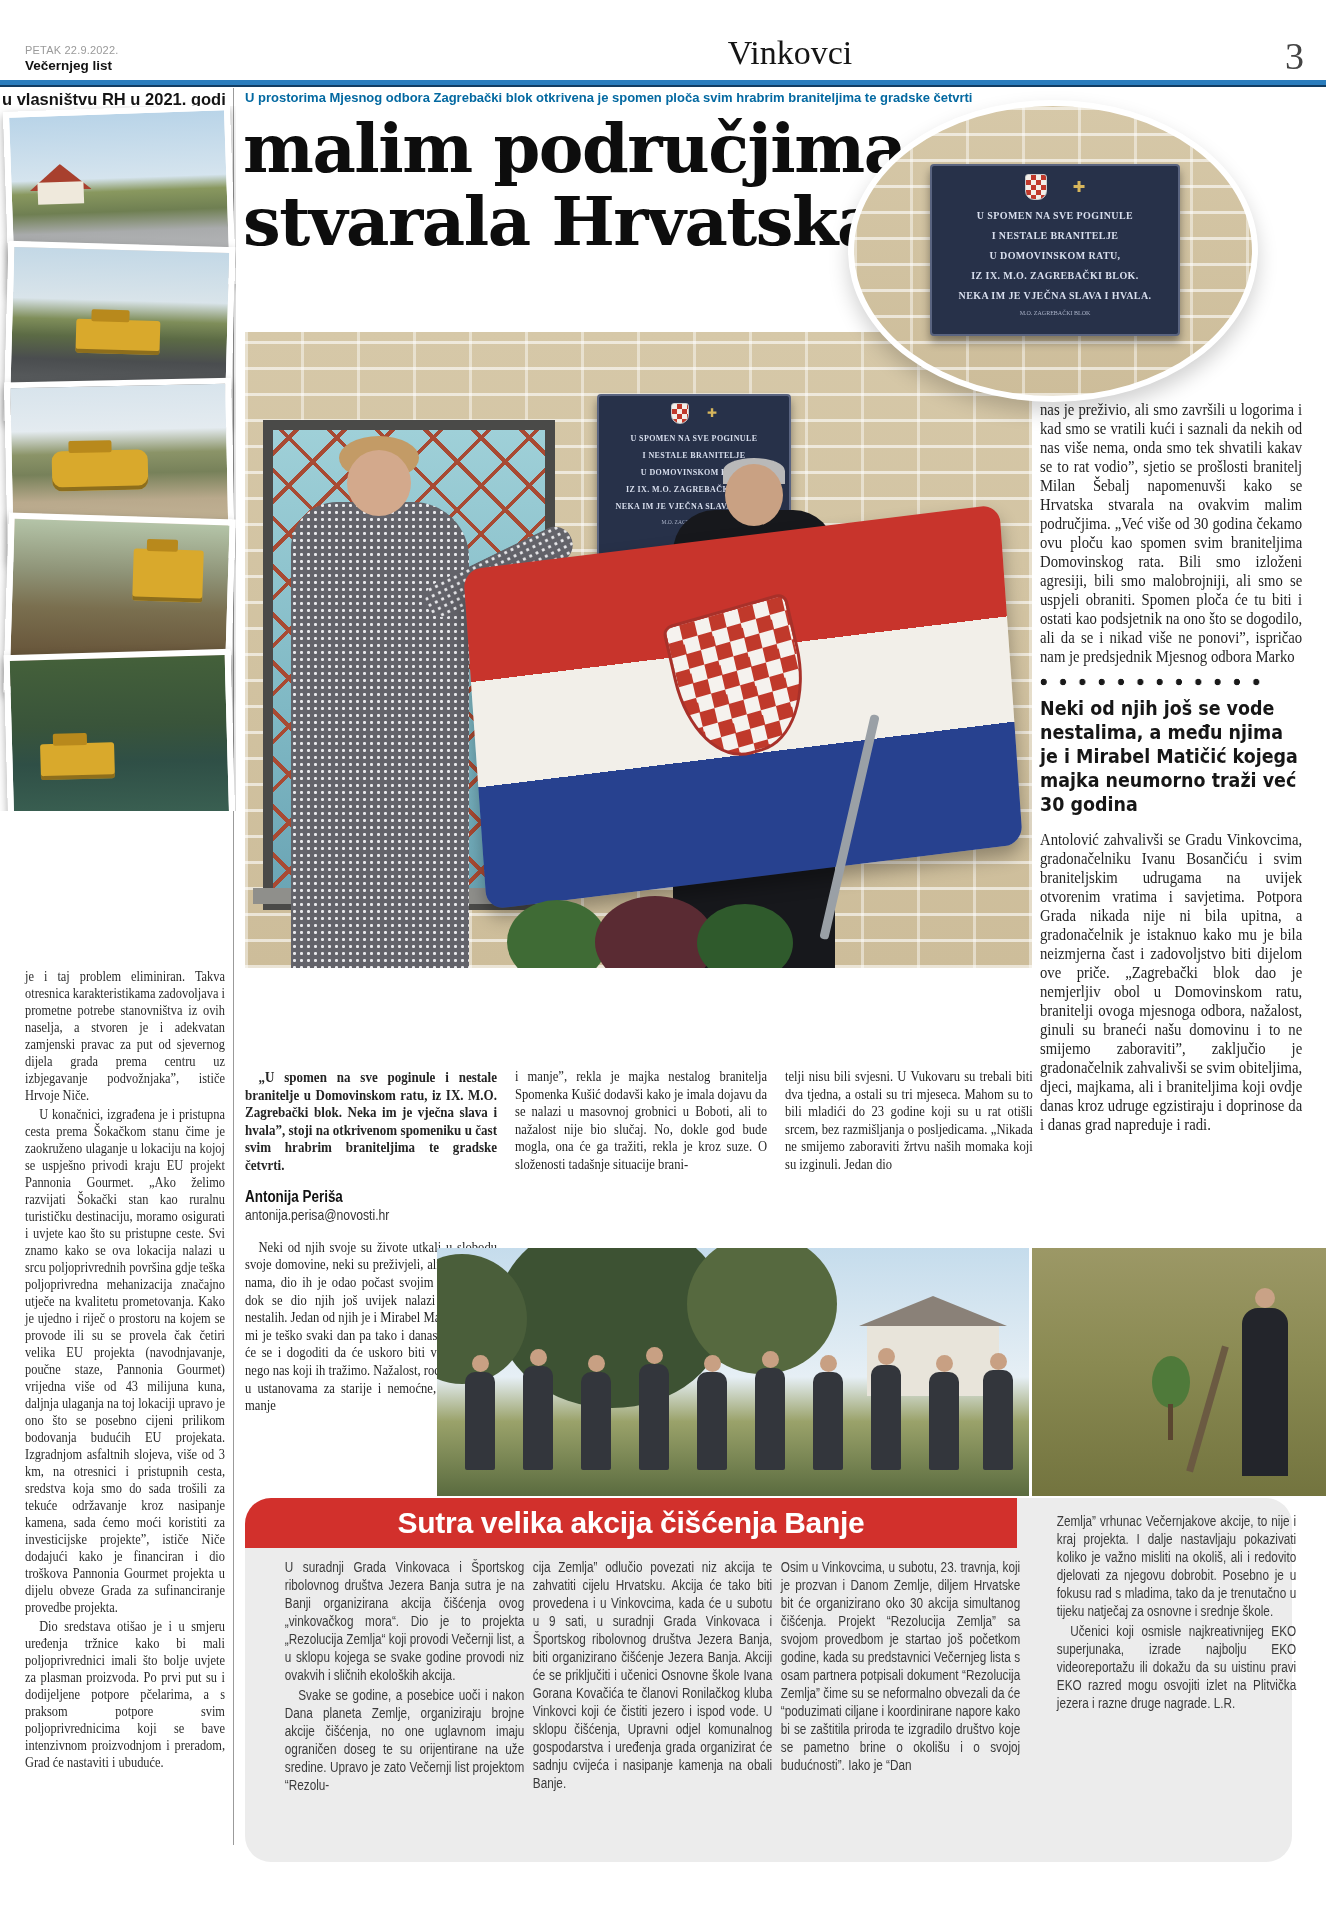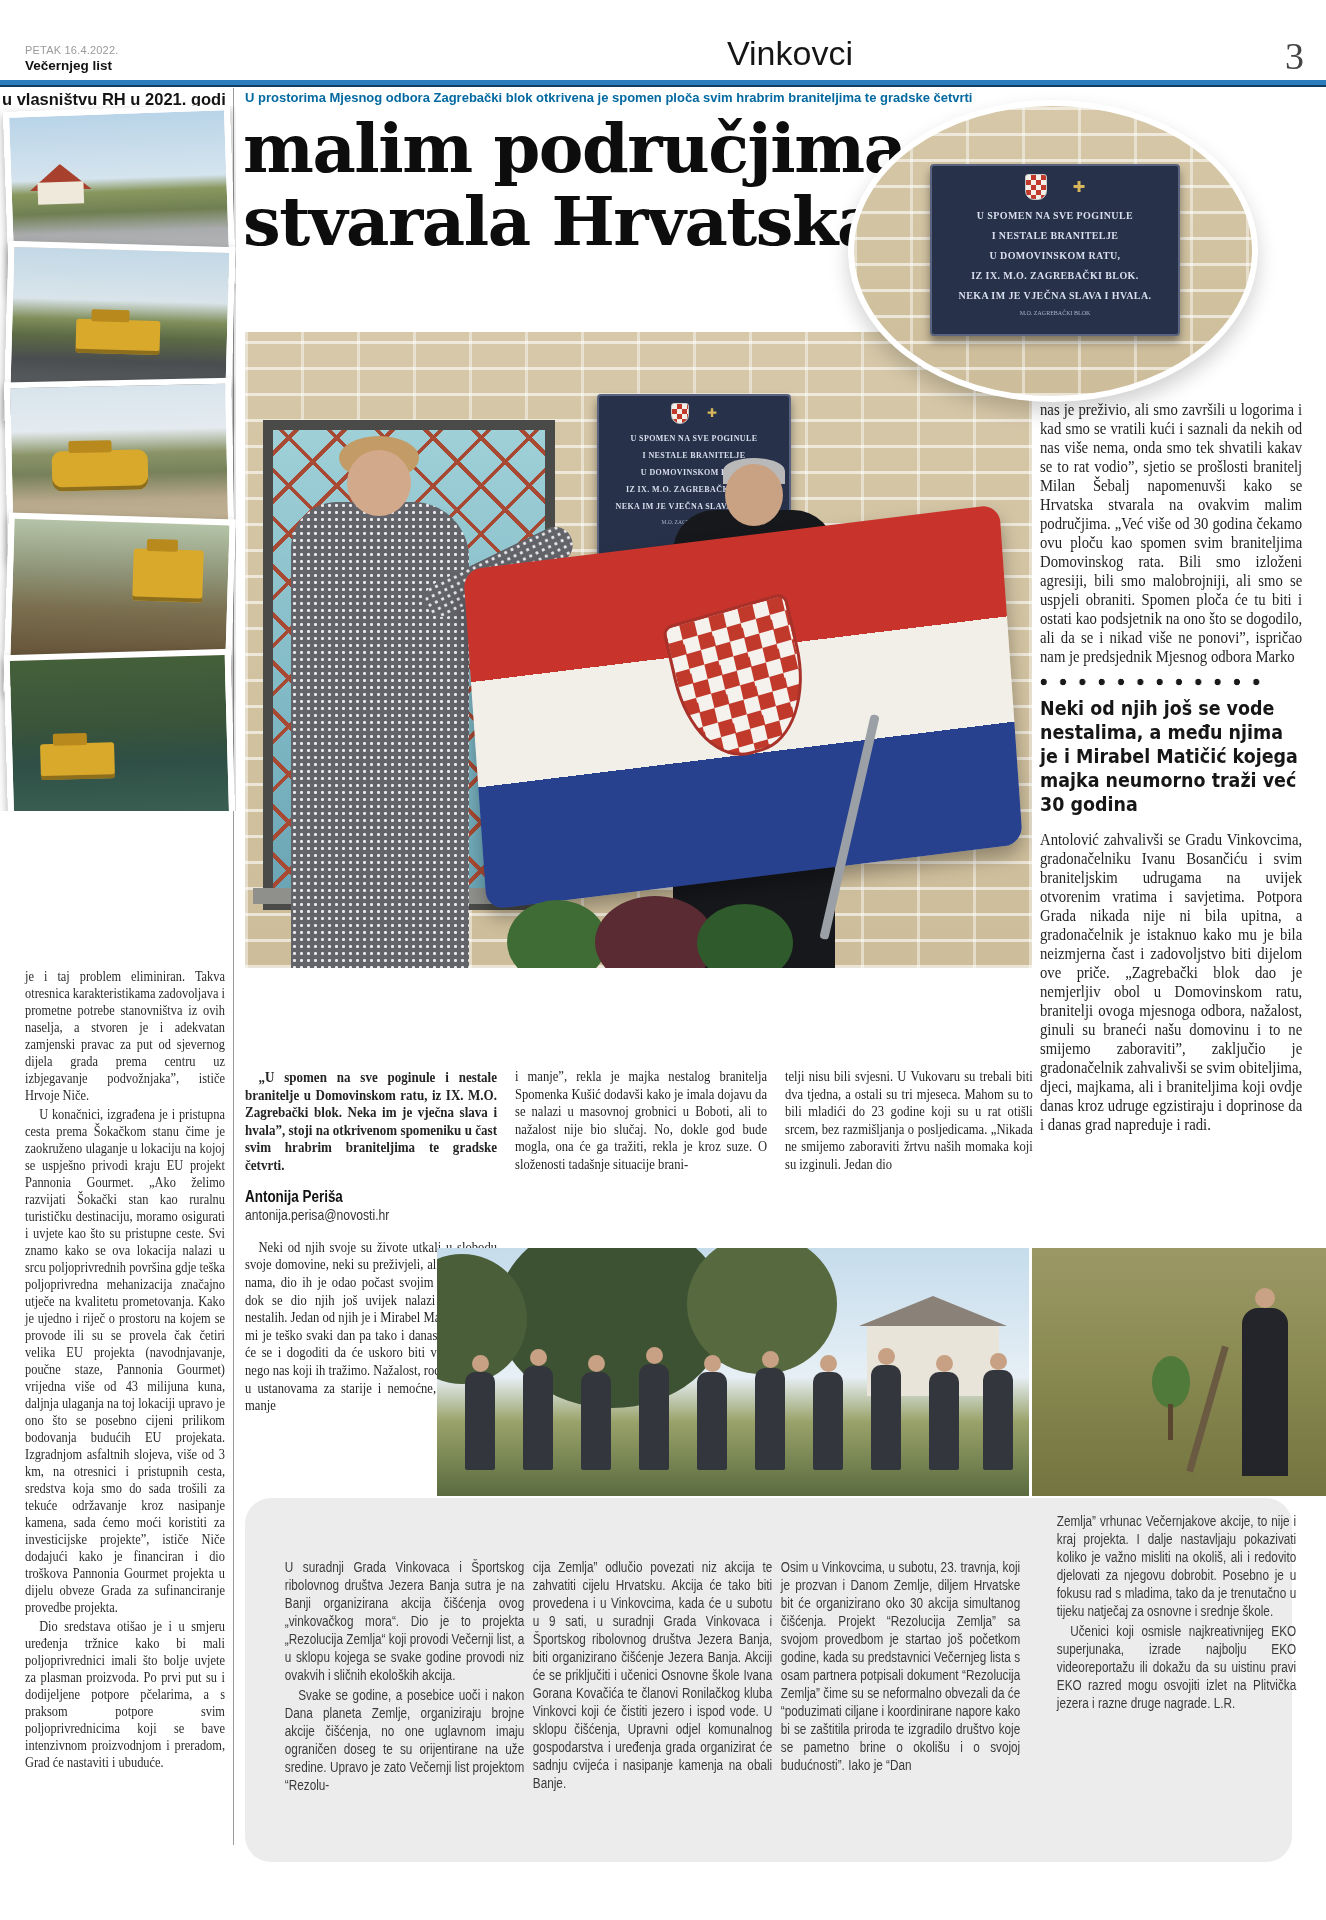--- a/index.html
+++ b/index.html
@@ -2,21 +2,21 @@
 <html><head>
 <meta charset="utf-8">
 <style>
   html,body{margin:0;padding:0;background:#888;}
   .page{position:relative;width:1326px;height:1920px;background:#fff;overflow:hidden;
         font-family:"Liberation Serif",serif;color:#222;}
   .abs{position:absolute;}
   
   .hdr-date{top:44px;left:25px;font-family:"Liberation Sans",sans-serif;font-size:11px;color:#9a9a9a;letter-spacing:.2px;}
   .hdr-paper{top:58px;left:25px;font-family:"Liberation Sans",sans-serif;font-size:13.5px;font-weight:bold;color:#111;}
-  .hdr-section{top:34px;left:600px;width:380px;text-align:center;font-family:Liberation Sans, sans-serif;font-size:34px;color:#151515;}
+  .hdr-section{top:34px;left:600px;width:380px;text-align:center;font-family:Liberation Serif, serif;font-size:34px;color:#151515;}
   .hdr-page{top:34px;right:22px;font-family:"Liberation Serif",serif;font-size:38px;color:#454545;}
   .blue-rule{top:80px;left:0;width:1326px;height:5px;background:#2b7dbd;border-bottom:2px solid #123d63;}
   
   .kicker-left{top:90px;left:2px;width:224px;font-family:"Liberation Sans",sans-serif;font-weight:bold;font-size:16.5px;color:#141414;white-space:nowrap;overflow:hidden;}
   .vrule{left:233px;top:88px;width:1px;height:1757px;background:#9b9b9b;}
   .kicker-main{top:90px;left:245px;width:1070px;font-family:"Liberation Sans",sans-serif;font-weight:bold;font-size:13px;color:#0369a1;white-space:nowrap;}
   
   .headline{top:112px;left:243px;width:820px;font-family:"DejaVu Serif",serif;font-weight:bold;
             font-size:67px;line-height:73px;letter-spacing:-1.5px;color:#0d0d0d;z-index:1;}
   
@@ -108,21 +108,21 @@
   .banner{top:1498px;left:245px;width:772px;height:50px;background:#d2302c;border-radius:26px 0 0 0;
           color:#fff;font-family:"Liberation Sans",sans-serif;font-weight:bold;font-size:30px;
           display:flex;align-items:center;justify-content:center;letter-spacing:-.3px;z-index:3;}
   .botcol{width:285px;transform:scaleX(.84);font-family:"Liberation Sans",sans-serif;font-size:14px;line-height:18px;color:#3a3a3a;z-index:3;}
 </style>
 </head>
 <body>
 
 <div class="page">
 
-  <div class="abs hdr-date">PETAK 16.4.2022.</div>
+  <div class="abs hdr-date">PETAK 22.9.2022.</div>
   <div class="abs hdr-paper">Večernjeg list</div>
   <div class="abs hdr-section">Vinkovci</div>
   <div class="abs hdr-page">3</div>
   <div class="abs blue-rule"></div>
 
   <div class="abs kicker-left">u vlasništvu RH u 2021. godini</div>
   <div class="abs vrule"></div>
   <div class="abs kicker-main">U prostorima Mjesnog odbora Zagrebački blok otkrivena je spomen ploča svim hrabrim braniteljima te gradske četvrti</div>
 
   <div class="abs headline">
@@ -246,20 +246,23 @@
     <div class="person" style="left:492px;"></div>
     <div class="person" style="left:546px;height:100px;"></div>
     <div class="field">
       <div class="sapling"></div>
       <div class="shovel"></div>
       <div class="planter"></div>
     </div>
   </div>
 
   <div class="abs bottom-panel"></div>
+  <div class="abs banner">
+    <span>Sutra velika akcija čišćenja Banje</span>
+  </div>
   <div class="abs botcol just" style="top:1558px;left:262px;">
     <p>U suradnji Grada Vinkovaca i Športskog ribolovnog društva Jezera Banja sutra je na Banji organizirana akcija čišćenja ovog „vinkovačkog mora“. Dio je to projekta „Rezolucija Zemlja“ koji provodi Večernji list, a u sklopu kojega se svake godine provodi niz ovakvih i sličnih ekoloških akcija.</p>
     <p class="indent">Svake se godine, a posebice uoči i nakon Dana planeta Zemlje, organiziraju brojne akcije čišćenja, no one uglavnom imaju ograničen doseg te su orijentirane na uže sredine. Upravo je zato Večernji list projektom “Rezolu-</p>
   </div>
   <div class="abs botcol just" style="top:1558px;left:510px;">
     <p>cija Zemlja” odlučio povezati niz akcija te zahvatiti cijelu Hrvatsku. Akcija će tako biti provedena i u Vinkovcima, kada će u subotu u 9 sati, u suradnji Grada Vinkovaca i Športskog ribolovnog društva Jezera Banja, biti organizirano čišćenje Jezera Banja. Akciji će se priključiti i učenici Osnovne škole Ivana Gorana Kovačića te članovi Ronilačkog kluba Vinkovci koji će čistiti jezero i ispod vode. U sklopu čišćenja, Upravni odjel komunalnog gospodarstva i uređenja grada organizirat će sadnju cvijeća i nasipanje kamenja na obali Banje.</p>
   </div>
   <div class="abs botcol just" style="top:1558px;left:758px;">
     <p>Osim u Vinkovcima, u subotu, 23. travnja, koji je prozvan i Danom Zemlje, diljem Hrvatske bit će organizirano oko 30 akcija simultanog čišćenja. Projekt “Rezolucija Zemlja” sa svojom provedbom je startao još početkom godine, kada su predstavnici Večernjeg lista s osam partnera potpisali dokument “Rezolucija Zemlja” čime su se neformalno obvezali da će “poduzimati ciljane i koordinirane napore kako bi se zaštitila priroda te izgradilo društvo koje se pametno brine o okolišu i o svojoj budućnosti”. Iako je “Dan</p>
   </div>

